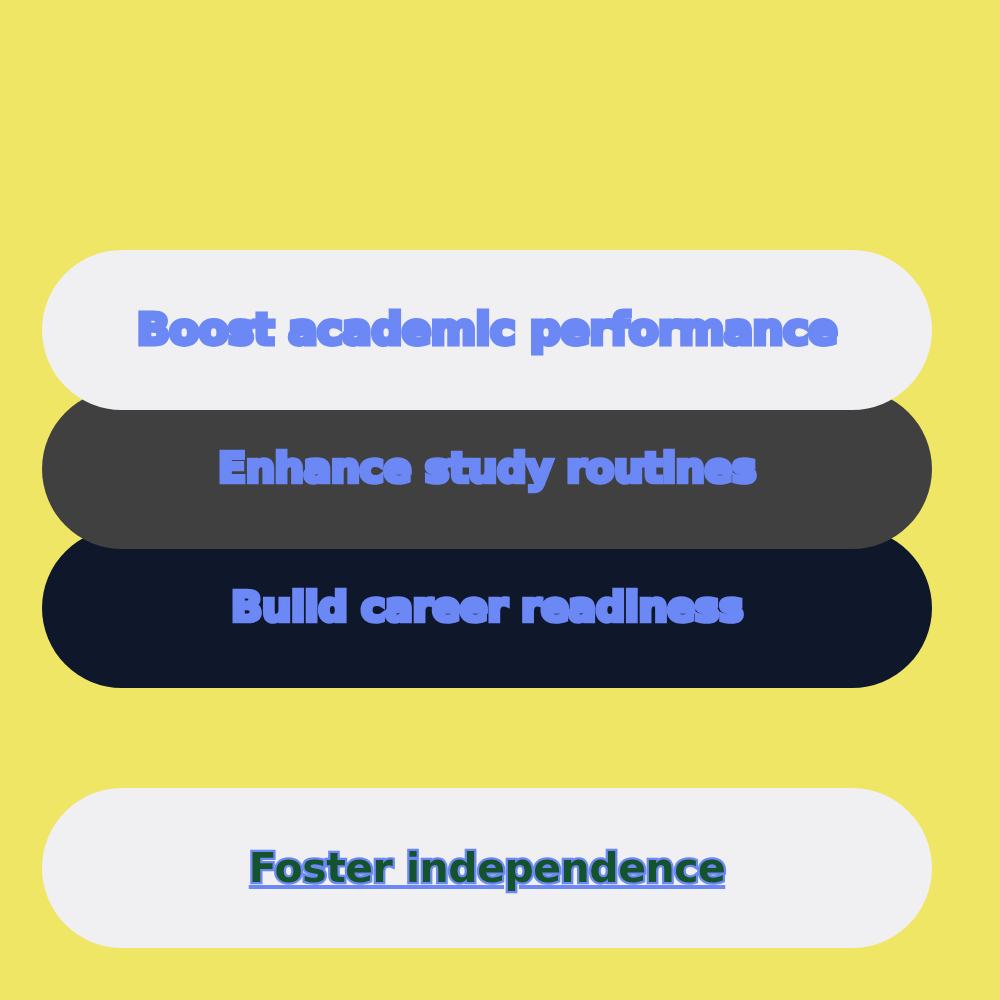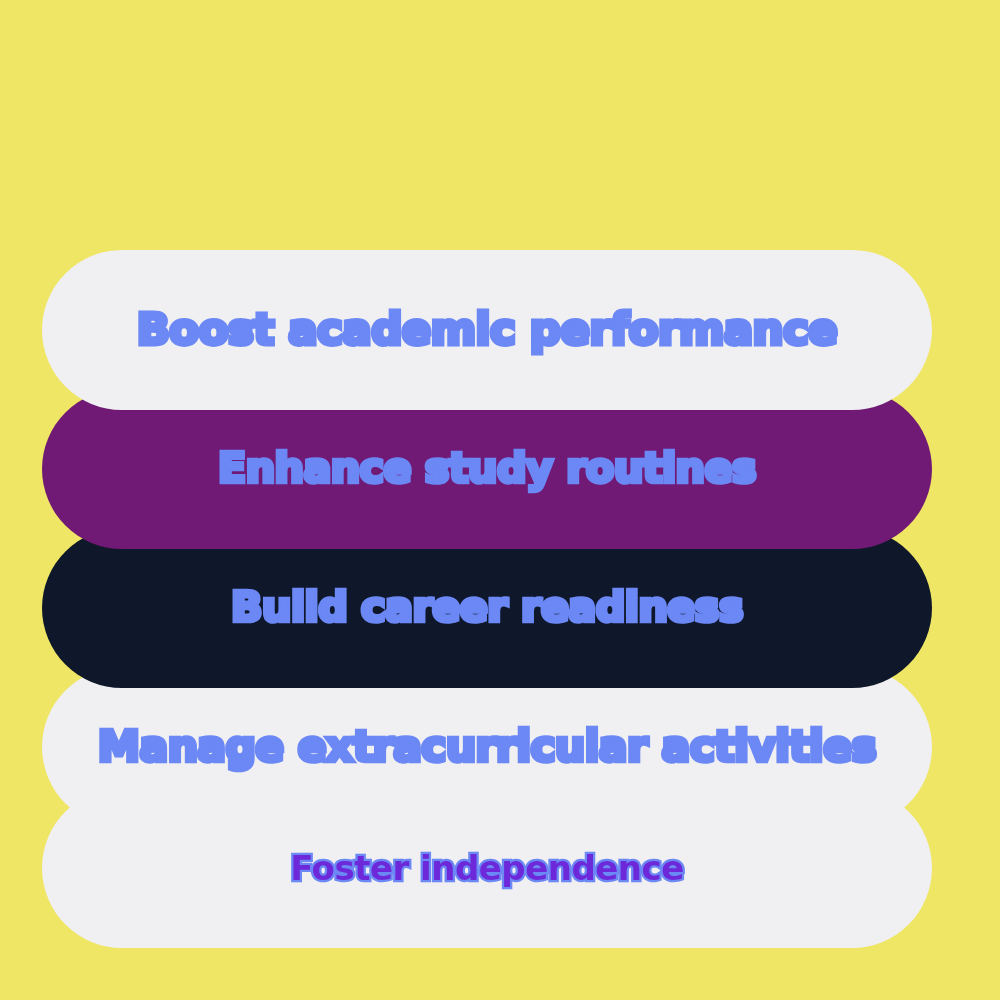--- a/index.html
+++ b/index.html
@@ -99,31 +99,28 @@
     <span class="heading-line" id="heading-line-1" style="color: rgb(249, 106, 43); -webkit-text-stroke: 2.67446e-07px rgb(249, 106, 43); font-size: 3.3e-06px;">WHAT YOU'LL</span>
     <span class="heading-line" id="heading-line-2" style="color: rgb(249, 106, 43); -webkit-text-stroke: 7.05328e-07px rgb(249, 106, 43); font-size: 8.8e-06px;">LEARN INSIDE</span>
   </div>
 
   <div id="card-stack">
 
     <div class="benefit-card benefit-card-0" style="background: rgb(240, 239, 242);">
       <span class="benefit-text benefit-text-0" style="color: rgb(107, 136, 245); -webkit-text-stroke: 4.78118px rgb(107, 136, 245); font-size: 43.4653px;">Boost academic performance</span>
     </div>
 
-    <div class="benefit-card benefit-card-1" style="background: #701a75;">
+    <div class="benefit-card benefit-card-1" style="background: #404040;">
       <span class="benefit-text benefit-text-1" style="color: rgb(107, 136, 245); -webkit-text-stroke: 4.53701px rgb(107, 136, 245); font-size: 41.2456px;">Enhance study routines</span>
     </div>
 
     <div class="benefit-card benefit-card-2" style="background: #0f172a;">
       <span class="benefit-text benefit-text-2" style="color: rgb(107, 136, 245); -webkit-text-stroke: 4.54216px rgb(107, 136, 245); font-size: 41.2924px;">Build career readiness</span>
     </div>
 
-    <div class="benefit-card benefit-card-3" style="background: rgb(240, 239, 242);">
-      <span class="benefit-text benefit-text-3" style="color: rgb(107, 136, 245); -webkit-text-stroke: 4.66622px rgb(107, 136, 245); font-size: 42.4202px;">Manage extracurricular activities</span>
-    </div>
 
     <div class="benefit-card benefit-card-4" style="background: rgb(240, 239, 242);">
-      <span class="benefit-text benefit-text-4" style="color: #6d28d9; -webkit-text-stroke: 4.5px rgb(107, 136, 245); font-size: 34px;">Foster independence</span>
+      <span class="benefit-text benefit-text-4" style="color: #14532d; -webkit-text-stroke: 4.5px rgb(107, 136, 245); font-size: 41px; text-decoration: underline;">Foster independence</span>
     </div>
 
   </div>
 
 </div>
 
 </body></html>

